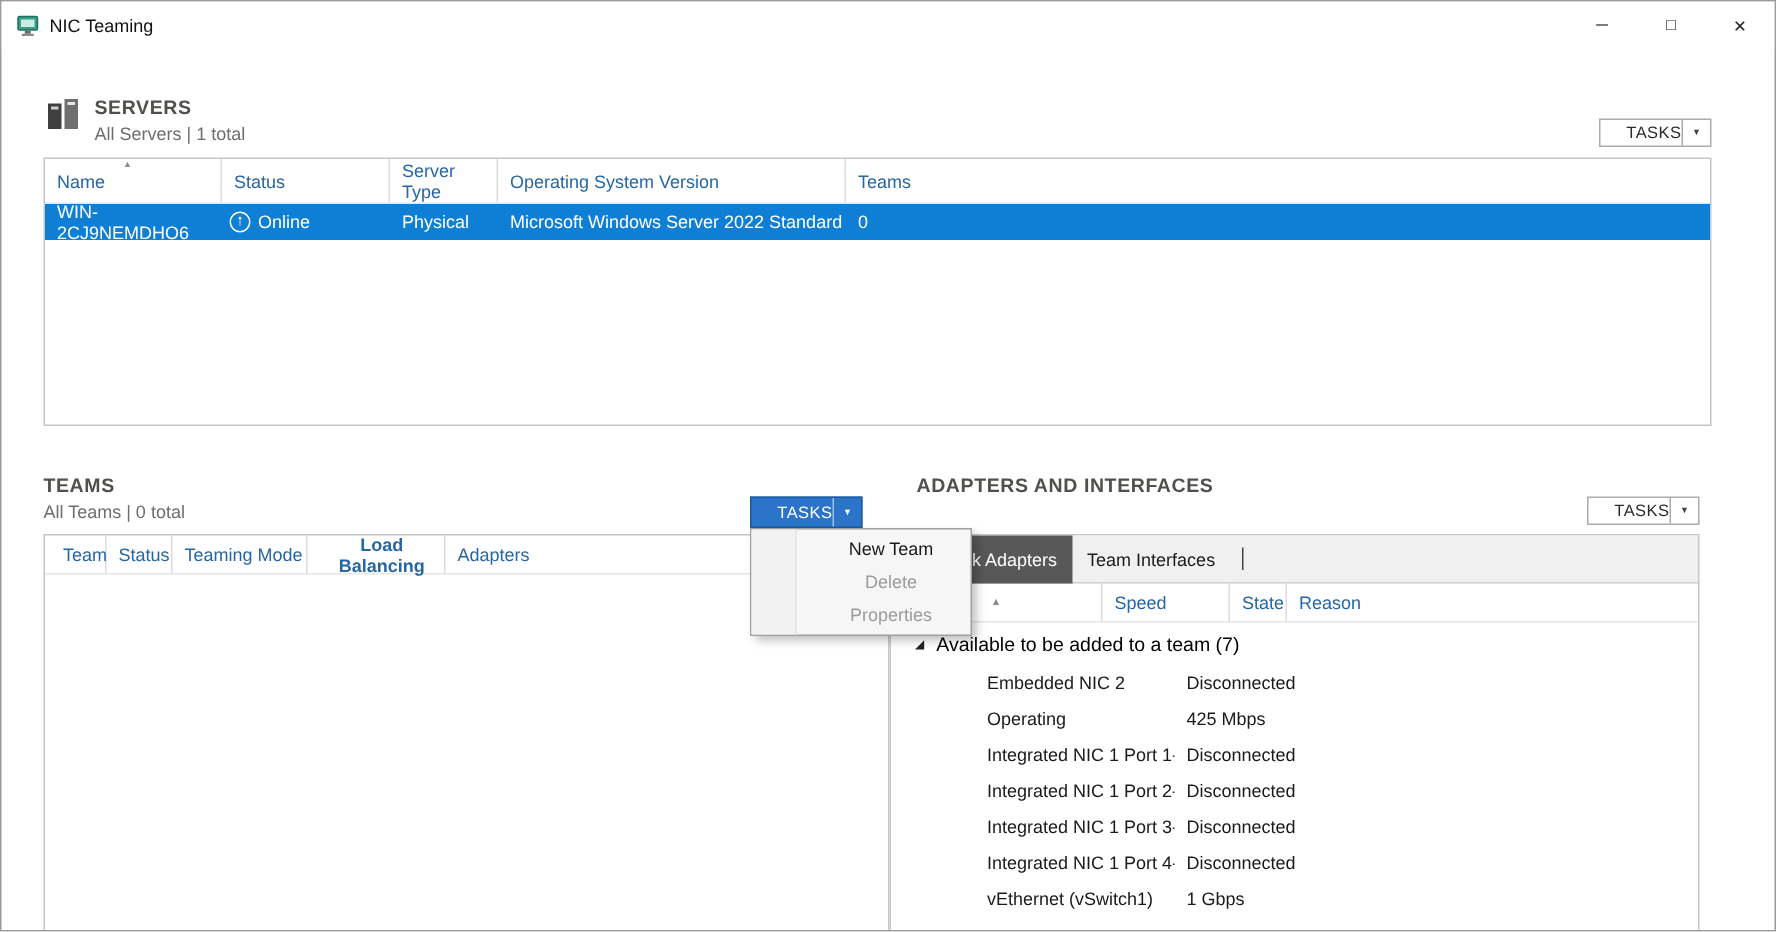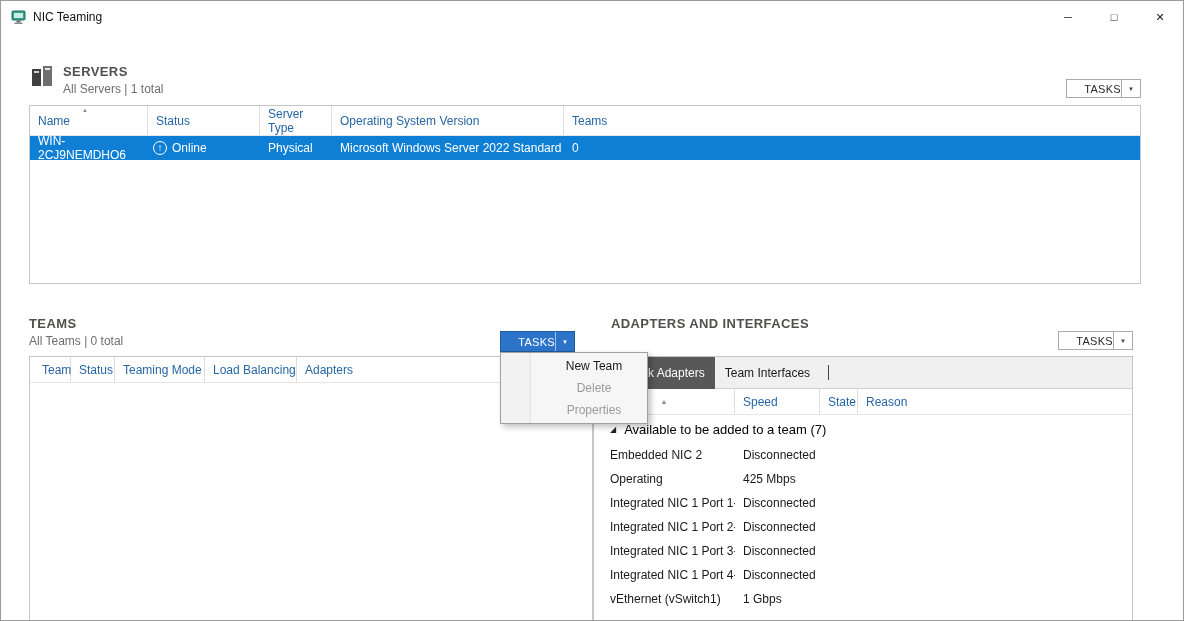--- a/index.html
+++ b/index.html
@@ -66,21 +66,21 @@
   .teams-head-text { position:absolute; left:28px; top:315px; }
   #teams-tasks { left:499px; top:330px; }
   .teams-table {
     position:absolute; left:28px; top:355px; width:564px; height:266px;
     background:#fff; border:1px solid #c6c6c6;text-align:center;
   }
   .teams-header { display:flex; height:26px; border-bottom:1px solid #e6e6e6; }
   .tcol-team { width:41px; padding-left:12px; }
   .tcol-status { width:44px; }
   .tcol-mode { width:90px; }
-  .tcol-lb { width:92px; }
+  .tcol-lb { width:92px;font-weight:bold; }
   .tcol-adapters { width:60px; }
 
   
   .menu {
     position:absolute; left:499px; top:351px; width:148px;
     background:#f6f6f6; border:1px solid #a0a0a0; z-index:20;
     box-shadow:3px 3px 6px rgba(0,0,0,.25); padding:2px 0;
   }
   .menu-gutter { position:absolute; left:0; top:0; bottom:0; width:30px;
     border-right:1px solid #e2e2e2; background:#f2f2f2; }
@@ -101,21 +101,21 @@
   .tab.selected { background:#585858; color:#fff; }
   .tab-after-sep { width:1px; height:15px; background:#444; margin-left:8px; }
   .a-header { display:flex; height:26px; border-bottom:1px solid #e6e6e6; }
   .acol-name { width:141px; justify-content:center; padding-left:0; }
   .acol-name .sort { font-size:7px; color:#8a8a8a; }
   .acol-speed { width:85px; }
   .acol-state { width:38px; }
   .acol-reason { flex:1; }
   .a-group { display:flex; align-items:center; height:28px; font-size:13px; color:#000; padding-left:16px; }
   .a-group .tri { font-size:8px; color:#222; margin-right:8px; }
-  .arow { display:flex; align-items:center; height:24px; font-size:12px; color:#1a1a1a; }
+  .arow { display:flex; align-items:center; height:24px; font-size:12px; color:#1a1a1a;padding-left:48px; }
   .arow-name { width:141px; padding-left:16px; white-space:nowrap; overflow:hidden; }
   .arow-speed { padding-left:8px; white-space:nowrap; }
 </style>
 </head>
 <body>
 
 <div id="window">
 
   <div class="titlebar">
     <span class="app-icon">

